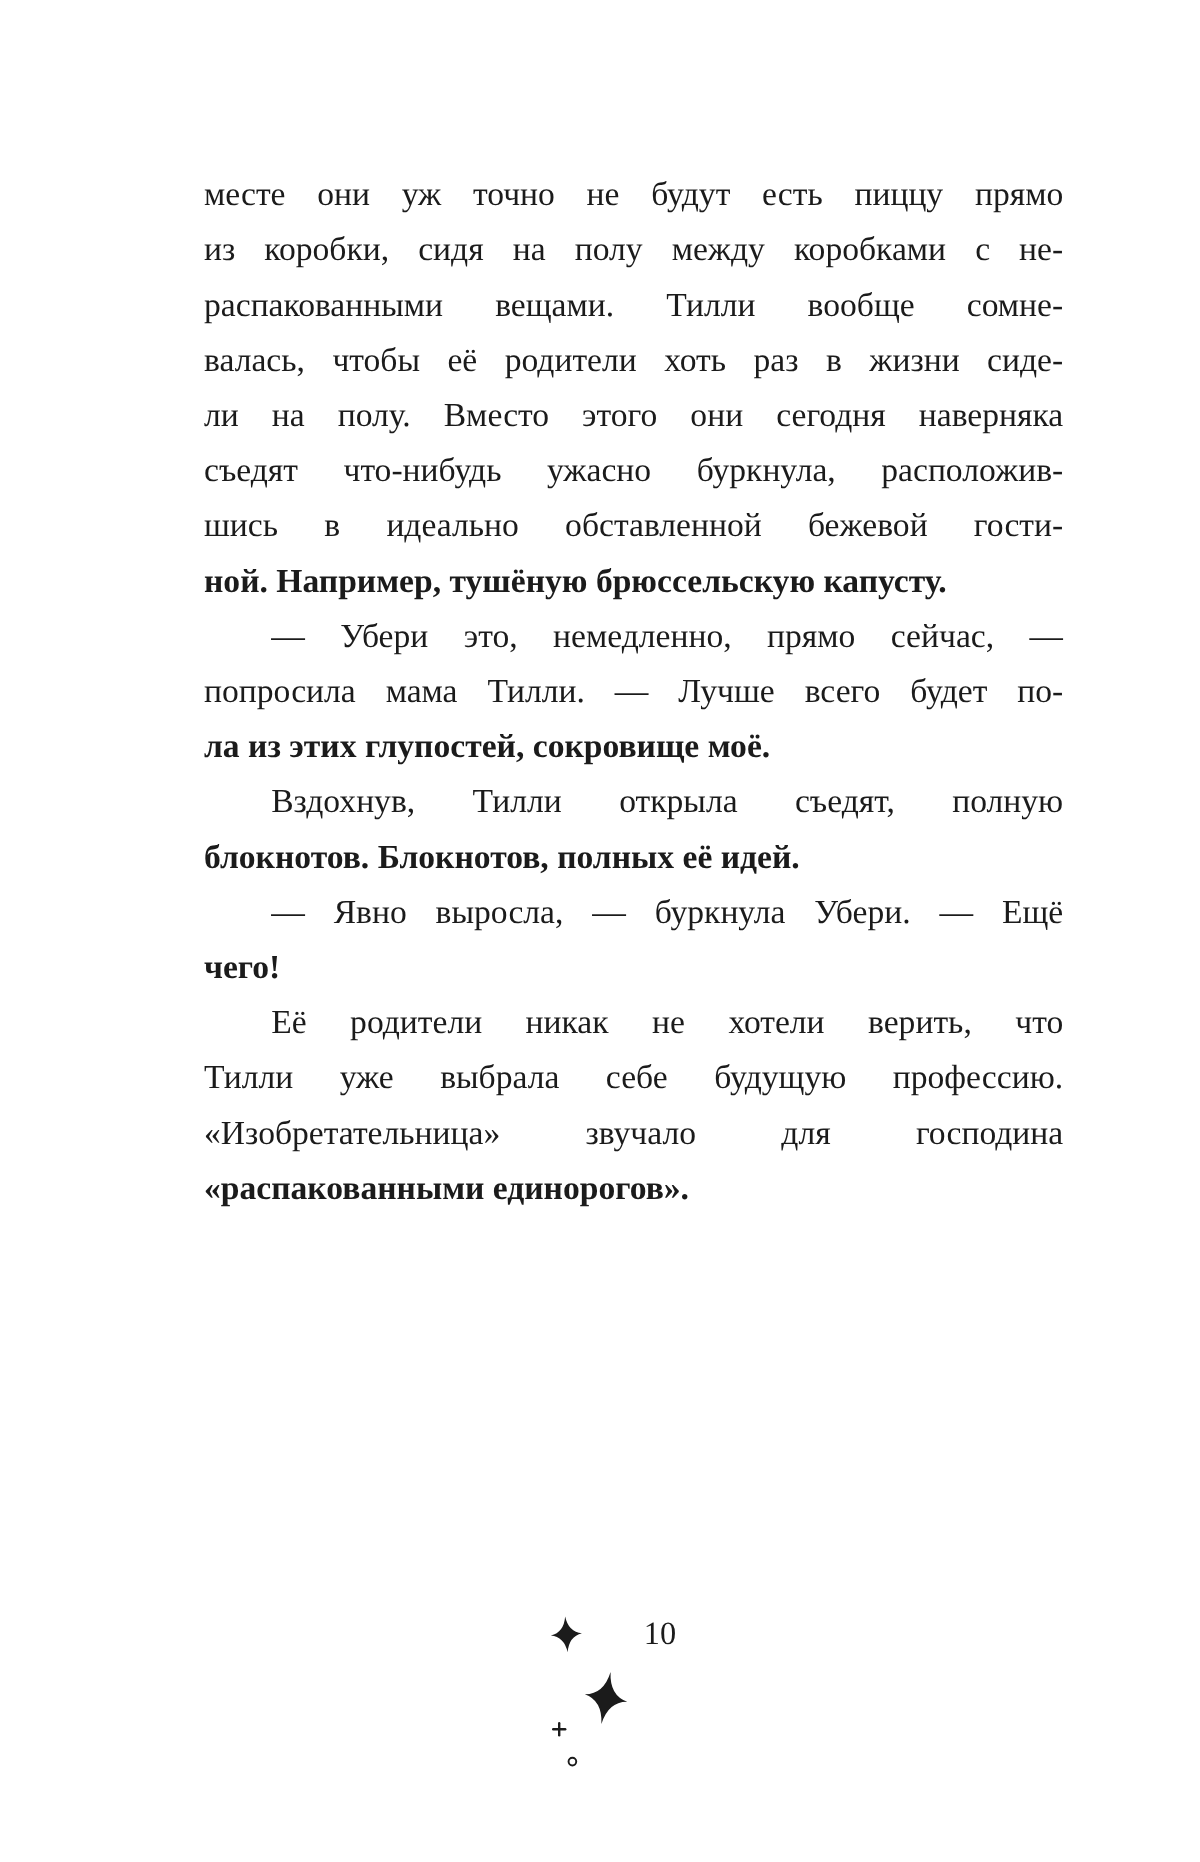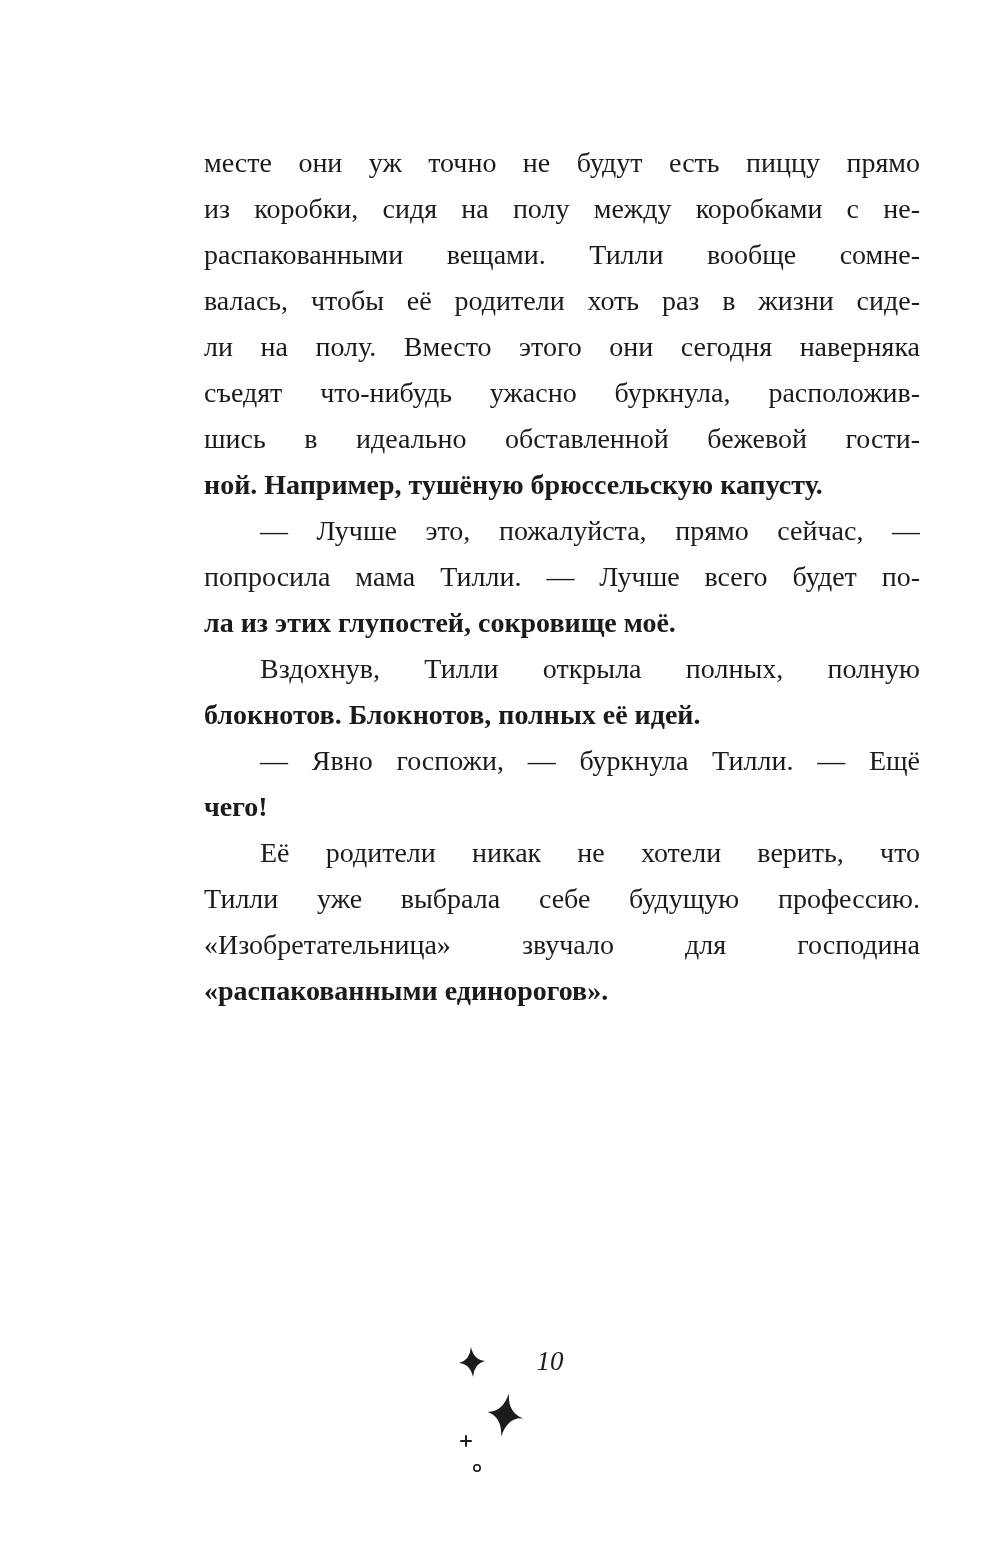--- a/index.html
+++ b/index.html
@@ -17,21 +17,20 @@
     color: #1b1b1b;
     overflow: hidden;
   }
   .text-block {
     position: absolute;
     left: 170px;
     top: 140px;
     width: 716px;
     font-size: 28px;
     line-height: 46px;
-    margin-left: 34px;
   }
   .paragraph {
     margin: 0;
     padding: 0;
   }
   .line {
     text-align: justify;
     text-align-last: justify;
     white-space: normal;
     height: 46px;
@@ -43,21 +42,20 @@
   }
   .line.indent {
     text-indent: 56px;
   }
   .footer {
     position: absolute;
     left: 0;
     top: 1330px;
     width: 1000px;
     height: 160px;
-    font-style: italic;
   }
   .ornament {
     position: absolute;
     left: 430px;
     top: 0;
     width: 100px;
     height: 150px;
   }
   .page-number {
     position: absolute;
@@ -79,30 +77,30 @@
         <div class="line">месте они уж точно не будут есть пиццу прямо</div>
         <div class="line">из коробки, сидя на полу между коробками с не-</div>
         <div class="line">распакованными вещами. Тилли вообще сомне-</div>
         <div class="line">валась, чтобы её родители хоть раз в жизни сиде-</div>
         <div class="line">ли на полу. Вместо этого они сегодня наверняка</div>
         <div class="line">съедят что-нибудь ужасно буркнула, расположив-</div>
         <div class="line">шись в идеально обставленной бежевой гости-</div>
         <div class="line last">ной. Например, тушёную брюссельскую капусту.</div>
       </div>
       <div class="paragraph">
-        <div class="line indent">— Лучше это, пожалуйста, прямо сейчас, —</div>
+        <div class="line indent">— Убери это, немедленно, прямо сейчас, —</div>
         <div class="line">попросила мама Тилли. — Лучше всего будет по-</div>
         <div class="line last">ла из этих глупостей, сокровище моё.</div>
       </div>
       <div class="paragraph">
-        <div class="line indent">Вздохнув, Тилли открыла полных, полную</div>
+        <div class="line indent">Вздохнув, Тилли открыла съедят, полную</div>
         <div class="line last">блокнотов. Блокнотов, полных её идей.</div>
       </div>
       <div class="paragraph">
-        <div class="line indent">— Явно госпожи, — буркнула Тилли. — Ещё</div>
+        <div class="line indent">— Явно выросла, — буркнула Убери. — Ещё</div>
         <div class="line last">чего!</div>
       </div>
       <div class="paragraph">
         <div class="line indent">Её родители никак не хотели верить, что</div>
         <div class="line">Тилли уже выбрала себе будущую профессию.</div>
         <div class="line">«Изобретательница» звучало для господина</div>
         <div class="line last">«распакованными единорогов».</div>
       </div>
     </div>
 

